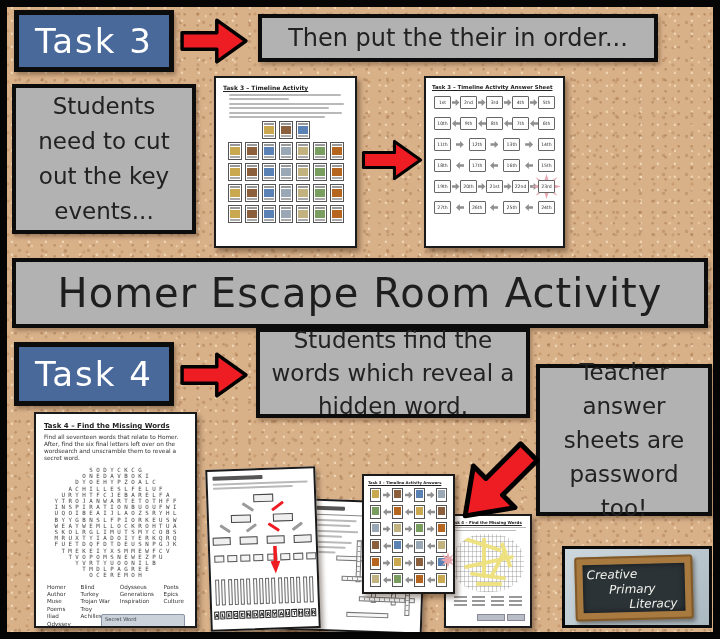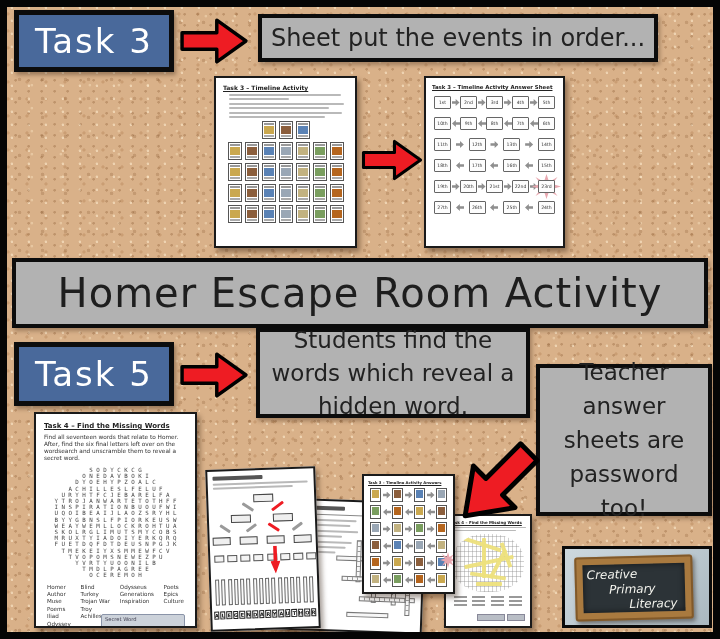--- a/index.html
+++ b/index.html
@@ -132,23 +132,26 @@
     <span>Task 3</span>
   </div>
 
   <div class="red-arrow" style="left:179px;top:16px;width:70px;height:50px;">
     <svg viewBox="0 0 100 72">
         <path d="M4 24 L54 24 L54 6 L96 36 L54 66 L54 48 L4 48 Z" fill="#ee1c23" stroke="#000" stroke-width="5" stroke-linejoin="round"></path>
       </svg>
   </div>
 
   <div class="note" style="left:258px;top:14px;width:400px;height:48px;font-size:24px;">
-    <span>Sheet put the events in order...</span>
-  </div>
-
+    <span>Then put the their in order...</span>
+  </div>
+
+  <div class="note" style="left:12px;top:84px;width:184px;height:150px;font-size:23px;line-height:35px;padding:0 8px;">
+    <span>Students need to cut out the key events...</span>
+  </div>
 
   <div class="page" style="left:214px;top:76px;width:143px;height:172px;padding:6px 7px;">
     <div class="pg-title" style="font-size:6px;">Task 3 – Timeline Activity</div>
     <div style="margin-top:3px;display:flex;flex-direction:column;gap:2.4px;padding-left:6px;">
       <div class="bar" style="width:112px;"></div>
       <div class="bar" style="width:60px;"></div>
       <div class="bar" style="width:115px;"></div>
       <div class="bar" style="width:100px;"></div>
       <div class="bar" style="width:113px;"></div>
       <div class="bar" style="width:96px;"></div>
@@ -447,21 +450,21 @@
         </div>
       </div>
   </div>
 
 
   <div class="banner">
     <span>Homer Escape Room Activity</span>
   </div>
 
   <div class="task-box" style="left:14px;top:342px;width:160px;height:64px;">
-    <span>Task 5</span>
+    <span>Task 4</span>
   </div>
 
   <div class="red-arrow" style="left:179px;top:350px;width:70px;height:50px;">
     <svg viewBox="0 0 100 72">
         <path d="M4 24 L54 24 L54 6 L96 36 L54 66 L54 48 L4 48 Z" fill="#ee1c23" stroke="#000" stroke-width="5" stroke-linejoin="round"></path>
       </svg>
   </div>
 
   <div class="note" style="left:256px;top:328px;width:274px;height:90px;font-size:23px;line-height:33px;padding:0 10px;">
     <span>Students find the words which reveal a hidden word.</span>

